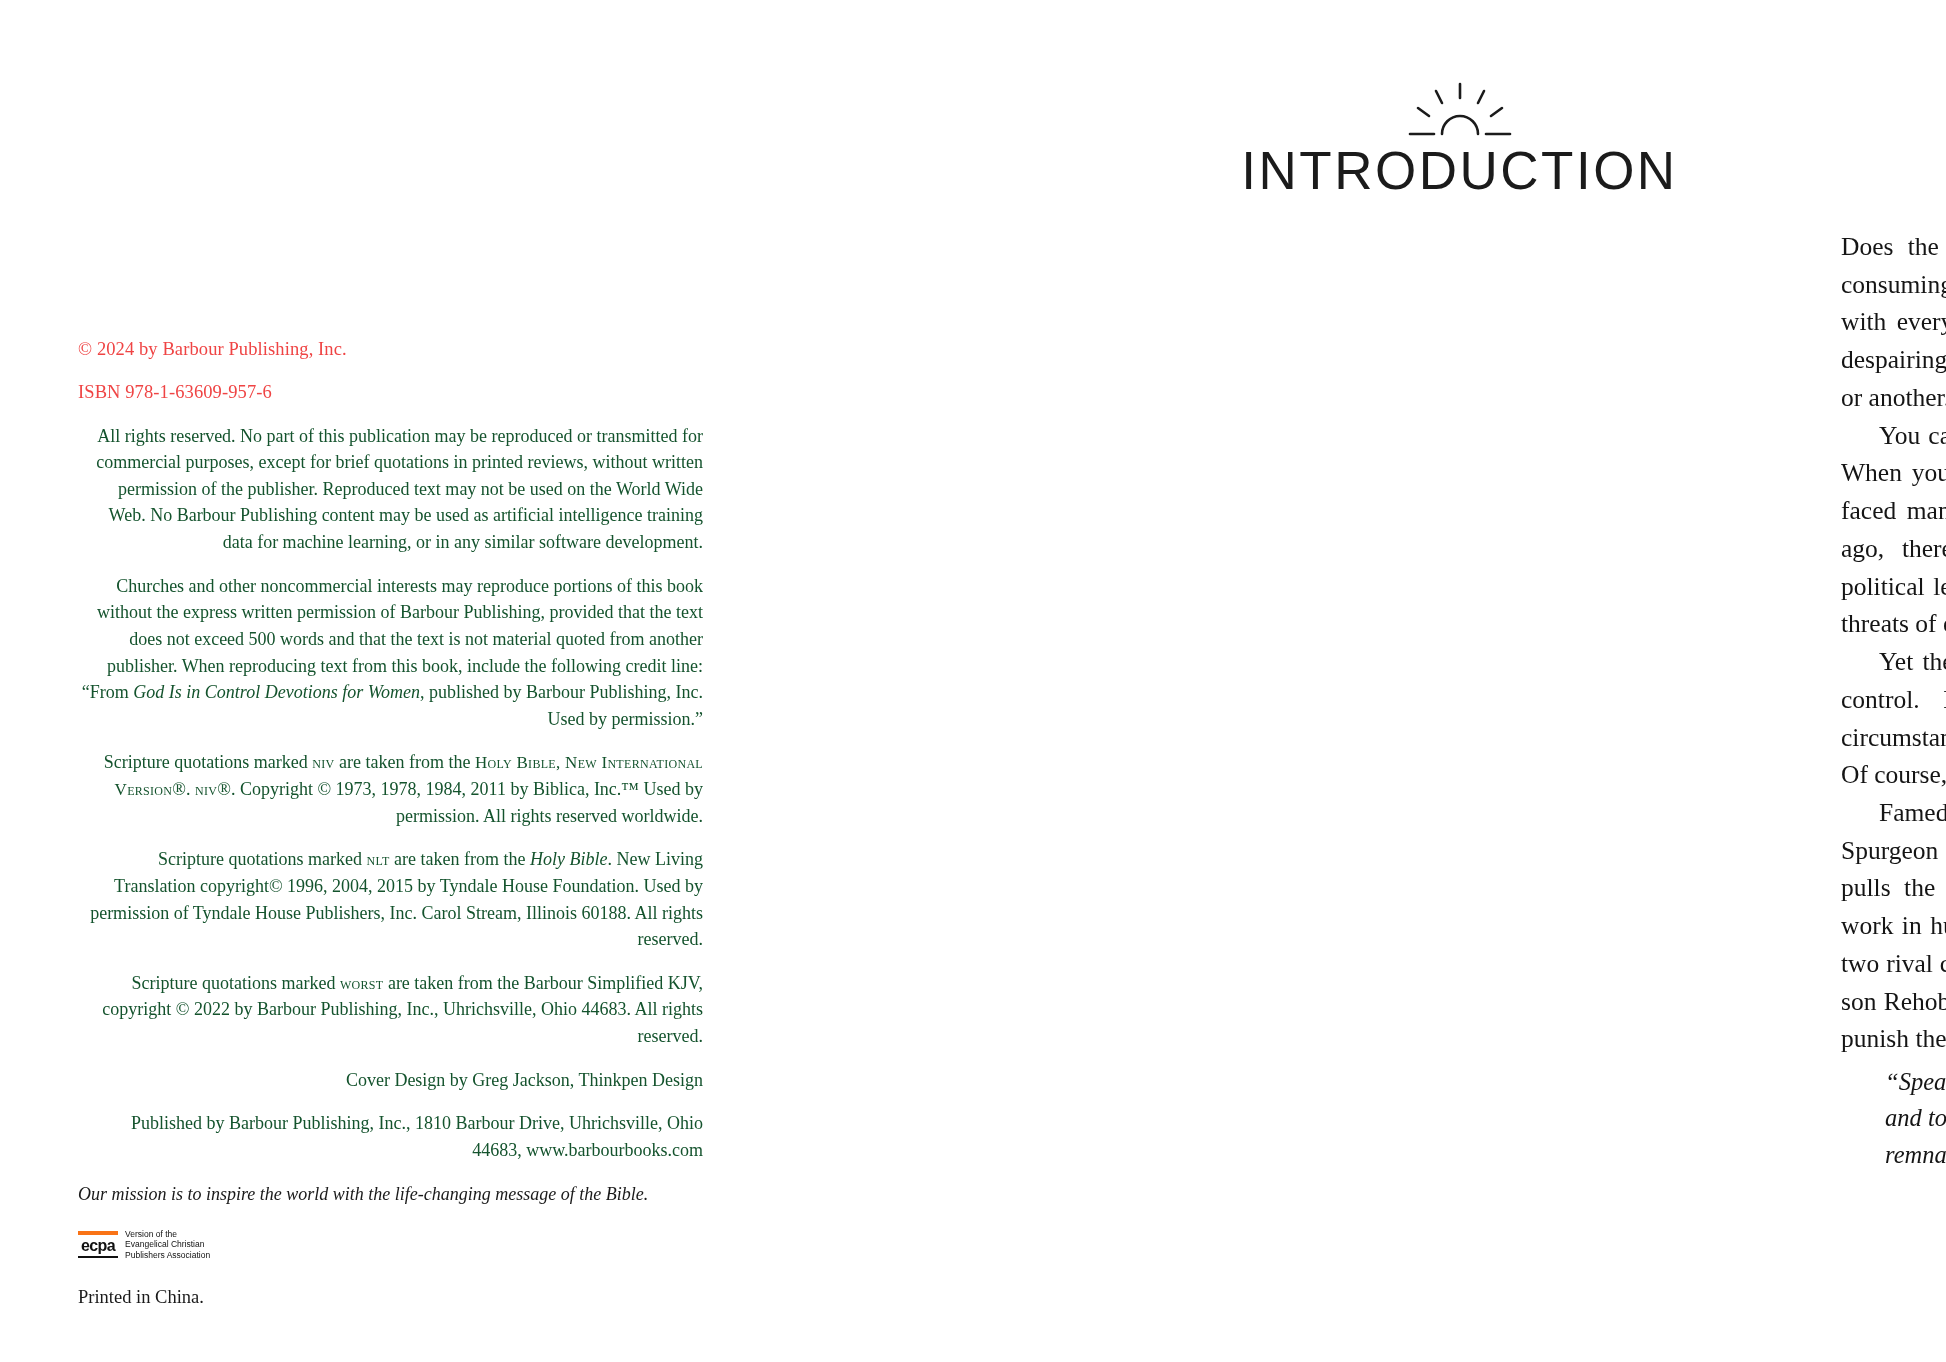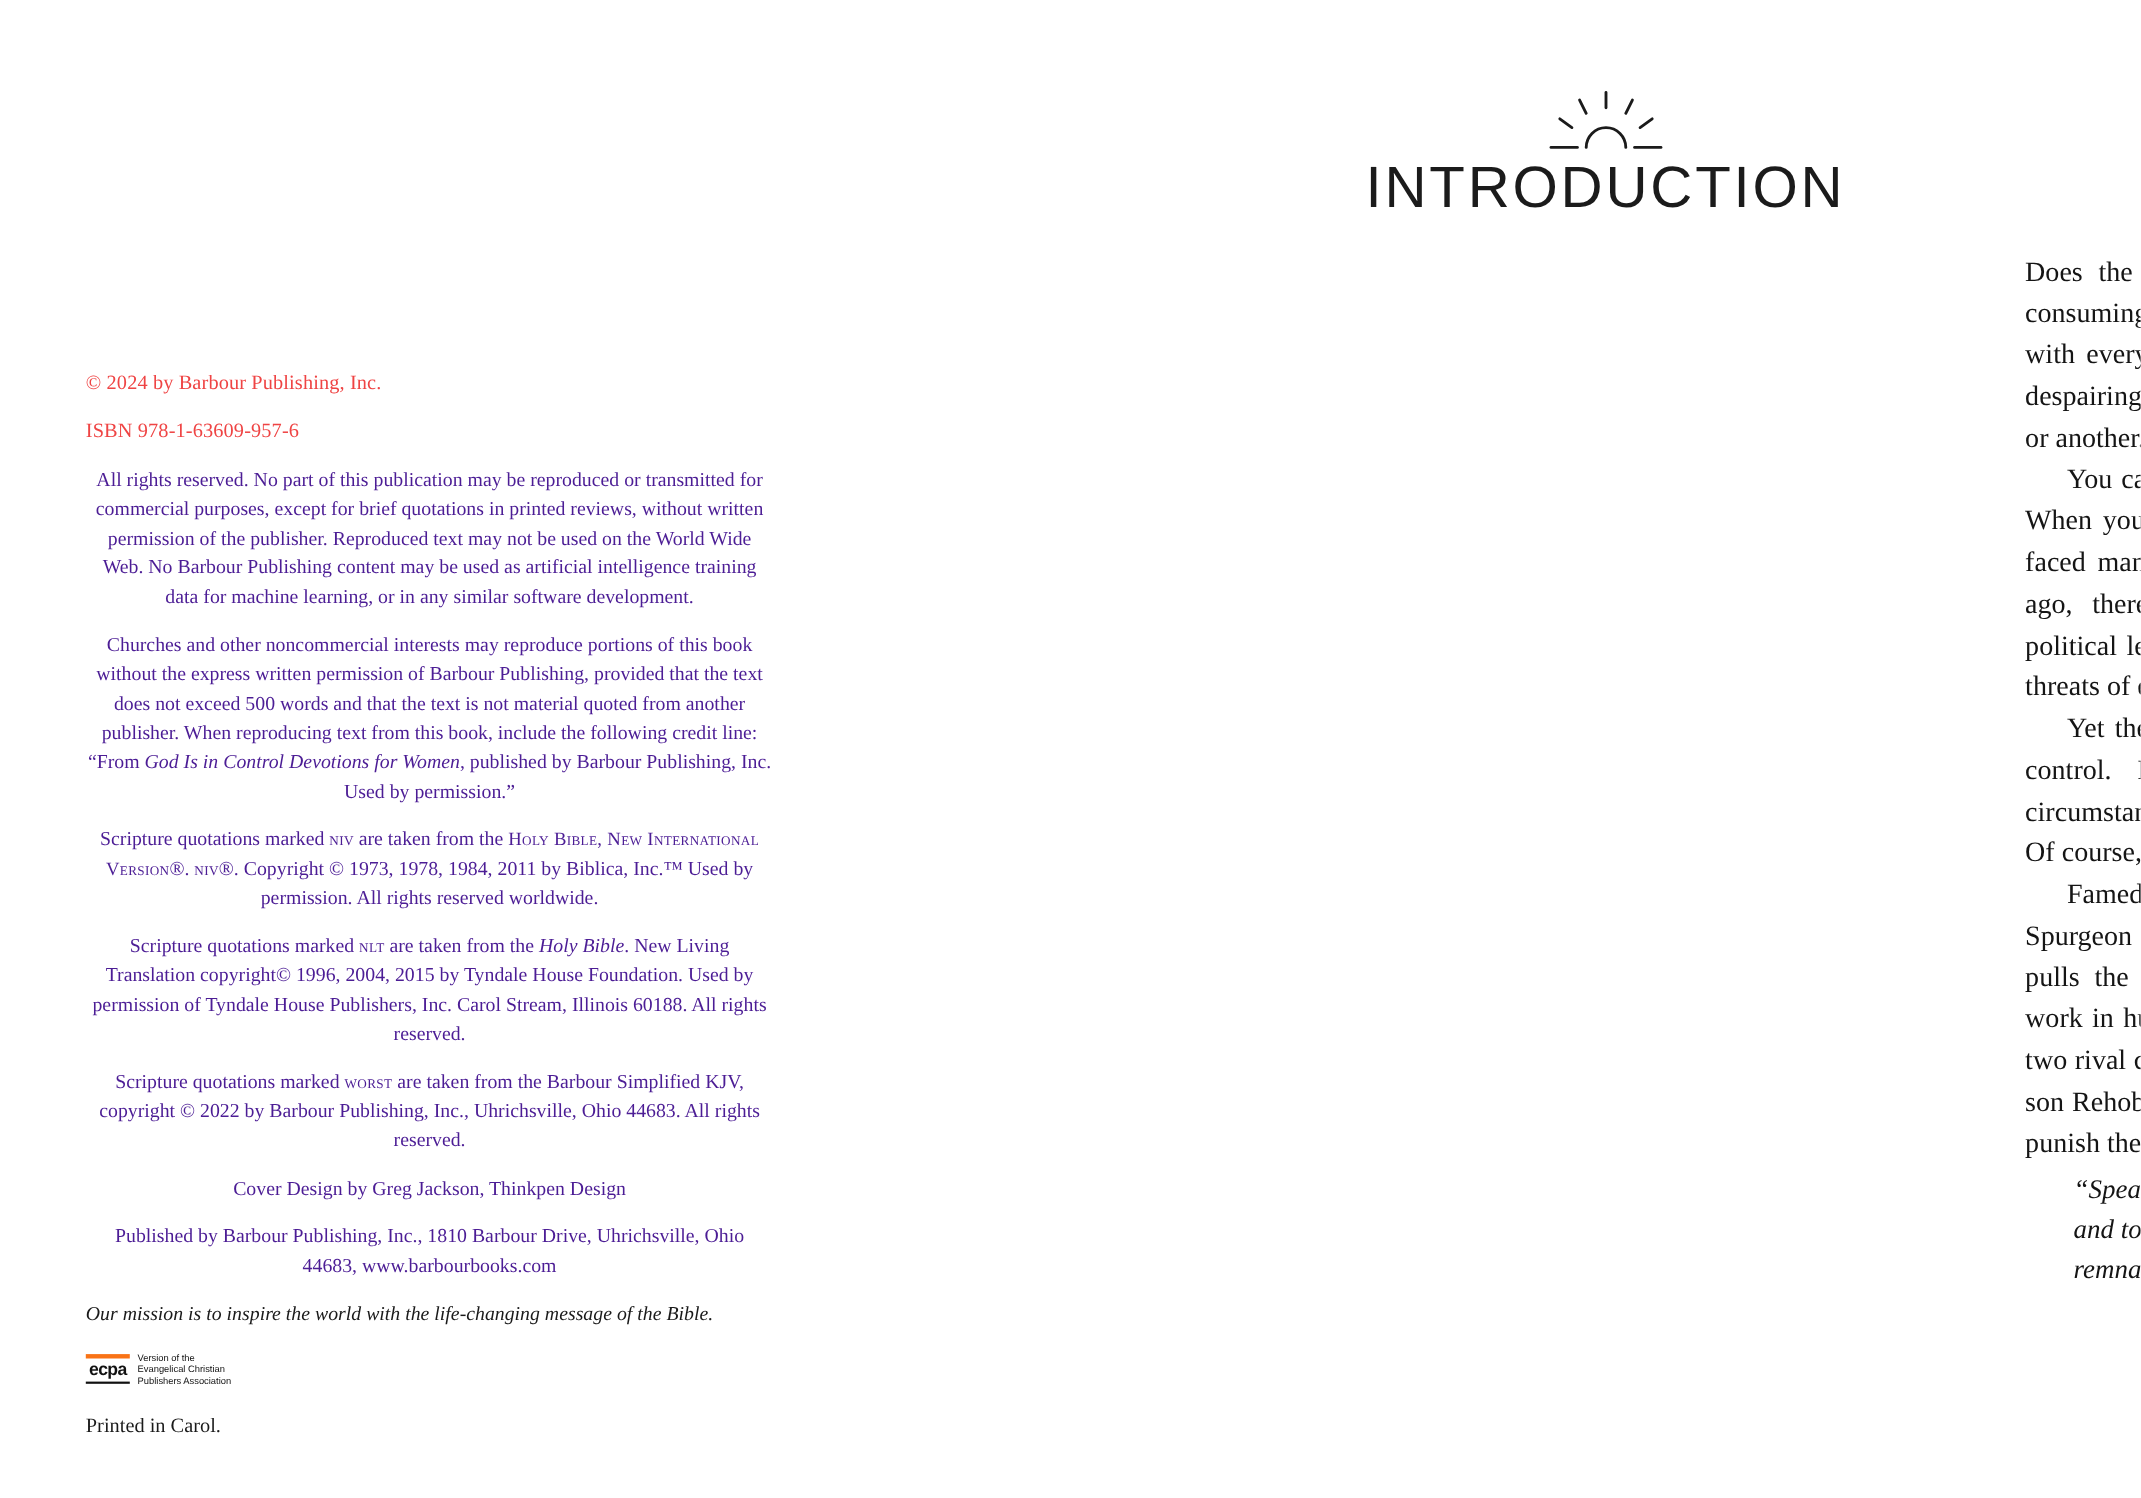--- a/index.html
+++ b/index.html
@@ -40,22 +40,22 @@
     line-height: 1.42;
     margin: 0 0 17px 0;
     color: #ef4444;
     letter-spacing: 0.1px;
   }
   .cr-para {
     font-family: "Liberation Serif", serif;
     font-size: 18px;
     line-height: 1.48;
     margin: 4px 0 17px 0;
-    color: #4c1d95;
-    text-align: center;
+    color: #14532d;
+    text-align: right;
   }
   .sc { font-variant: small-caps; font-size: 17px; letter-spacing: 0.3px; }
   .ital { font-style: italic; }
   .mission {
     font-style: italic;
     font-size: 18px;
     line-height: 1.45;
     margin: 0 0 22px 0;
   }
   .ecpa-row {
@@ -161,21 +161,21 @@
 
       <div class="ecpa-row">
         <div class="ecpa-logo">ecpa</div>
         <div class="ecpa-text">
           <div>Version of the</div>
           <div>Evangelical Christian</div>
           <div>Publishers Association</div>
         </div>
       </div>
 
-      <p class="printed">Printed in Carol.</p>
+      <p class="printed">Printed in China.</p>
     </div>
   </div>
 
   <div class="page">
 
     <div class="sun-icon">
       <svg width="120" height="62" viewBox="0 0 120 62" aria-hidden="true">
         <g stroke="#1b1b1b" stroke-width="2.6" stroke-linecap="round" fill="none">
           <line x1="60" y1="2" x2="60" y2="16"></line>
           <line x1="36" y1="9" x2="42" y2="21"></line>

